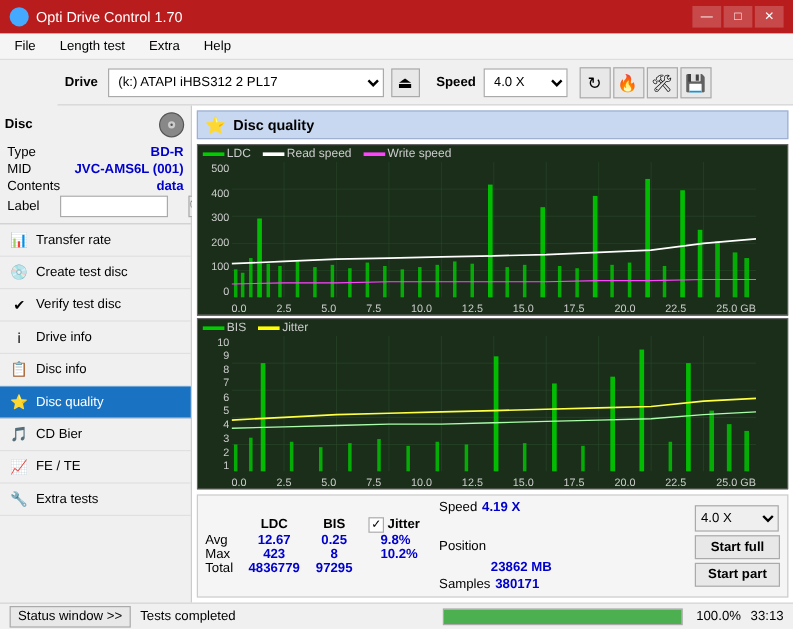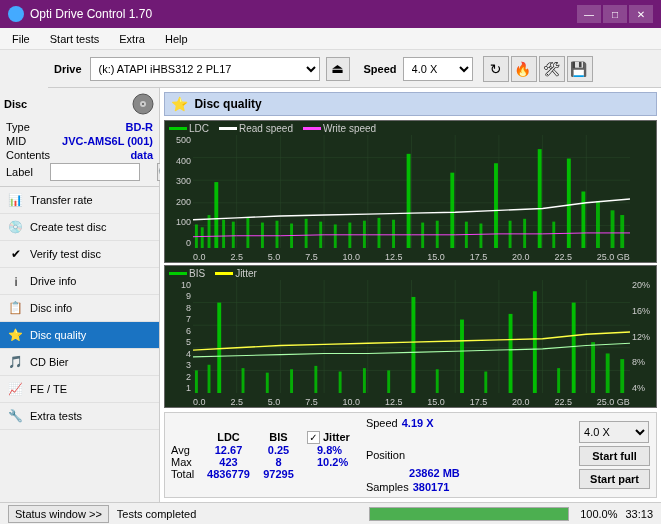--- a/index.html
+++ b/index.html
@@ -1,19 +1,19 @@
 <!DOCTYPE html>
 <html><head>
   <meta charset="utf-8">
   <style>
     * { box-sizing: border-box; margin: 0; padding: 0; }
     body { font-family: 'Segoe UI', Tahoma, Geneva, Verdana, sans-serif; font-size: 11px; background: #f0f0f0; width: 661px; height: 524px; overflow: hidden; }
     
     
-    .title-bar { background: #701a75; color: white; height: 28px; display: flex; align-items: center; justify-content: space-between; padding: 0 8px; }
+    .title-bar { background: #b91c1c; color: white; height: 28px; display: flex; align-items: center; justify-content: space-between; padding: 0 8px; }
     .title-bar-left { display: flex; align-items: center; gap: 6px; font-size: 12px; }
     .title-bar-icon { width: 16px; height: 16px; background: #4af; border-radius: 50%; }
     .title-bar-controls { display: flex; gap: 2px; }
     .title-btn { width: 24px; height: 18px; background: rgba(255,255,255,0.2); border: none; color: white; cursor: pointer; font-size: 10px; display: flex; align-items: center; justify-content: center; }
 
     
     .menu-bar { background: #f5f5f5; border-bottom: 1px solid #ddd; height: 22px; display: flex; align-items: center; padding: 0 4px; gap: 4px; }
     .menu-item { padding: 2px 8px; cursor: pointer; font-size: 11px; color: #000; }
 
     
@@ -76,21 +76,21 @@
   </div>
   <div class="title-bar-controls">
     <button class="title-btn">—</button>
     <button class="title-btn">□</button>
     <button class="title-btn close">✕</button>
   </div>
 </div>
 
 <div class="menu-bar">
   <span class="menu-item">File</span>
-  <span class="menu-item">Start tests</span>
+  <span class="menu-item">Length test</span>
   <span class="menu-item">Extra</span>
   <span class="menu-item">Help</span>
 </div>
 
 <div class="toolbar">
   <span class="toolbar-label">Drive</span>
   <select class="drive-select">
     <option>(k:) ATAPI iHBS312  2 PL17</option>
   </select>
   <button class="eject-btn" title="Eject">⏏</button>
@@ -306,27 +306,20 @@
             <span>8</span>
             <span>7</span>
             <span>6</span>
             <span>5</span>
             <span>4</span>
             <span>3</span>
             <span>2</span>
             <span>1</span>
         </div>
 
-        <div style="position:absolute;right:0;top:14px;bottom:14px;width:26px;display:flex;flex-direction:column;justify-content:space-between;font-size:9px;color:#ccc;padding-left:2px;">
-          <span>20%</span>
-            <span>16%</span>
-            <span>12%</span>
-            <span>8%</span>
-            <span>4%</span>
-        </div>
 
         <svg style="position:absolute;left:28px;right:26px;top:14px;bottom:14px;width:calc(100% - 54px);height:calc(100% - 28px);" viewBox="0 0 450 100" preserveAspectRatio="none">
 
           <line x1="0" y1="20" x2="450" y2="20" stroke="#2a4a2a" stroke-width="0.5"></line>
           <line x1="0" y1="40" x2="450" y2="40" stroke="#2a4a2a" stroke-width="0.5"></line>
           <line x1="0" y1="60" x2="450" y2="60" stroke="#2a4a2a" stroke-width="0.5"></line>
           <line x1="0" y1="80" x2="450" y2="80" stroke="#2a4a2a" stroke-width="0.5"></line>
           <line x1="45" y1="0" x2="45" y2="100" stroke="#2a4a2a" stroke-width="0.5"></line>
           <line x1="90" y1="0" x2="90" y2="100" stroke="#2a4a2a" stroke-width="0.5"></line>
           <line x1="135" y1="0" x2="135" y2="100" stroke="#2a4a2a" stroke-width="0.5"></line>

